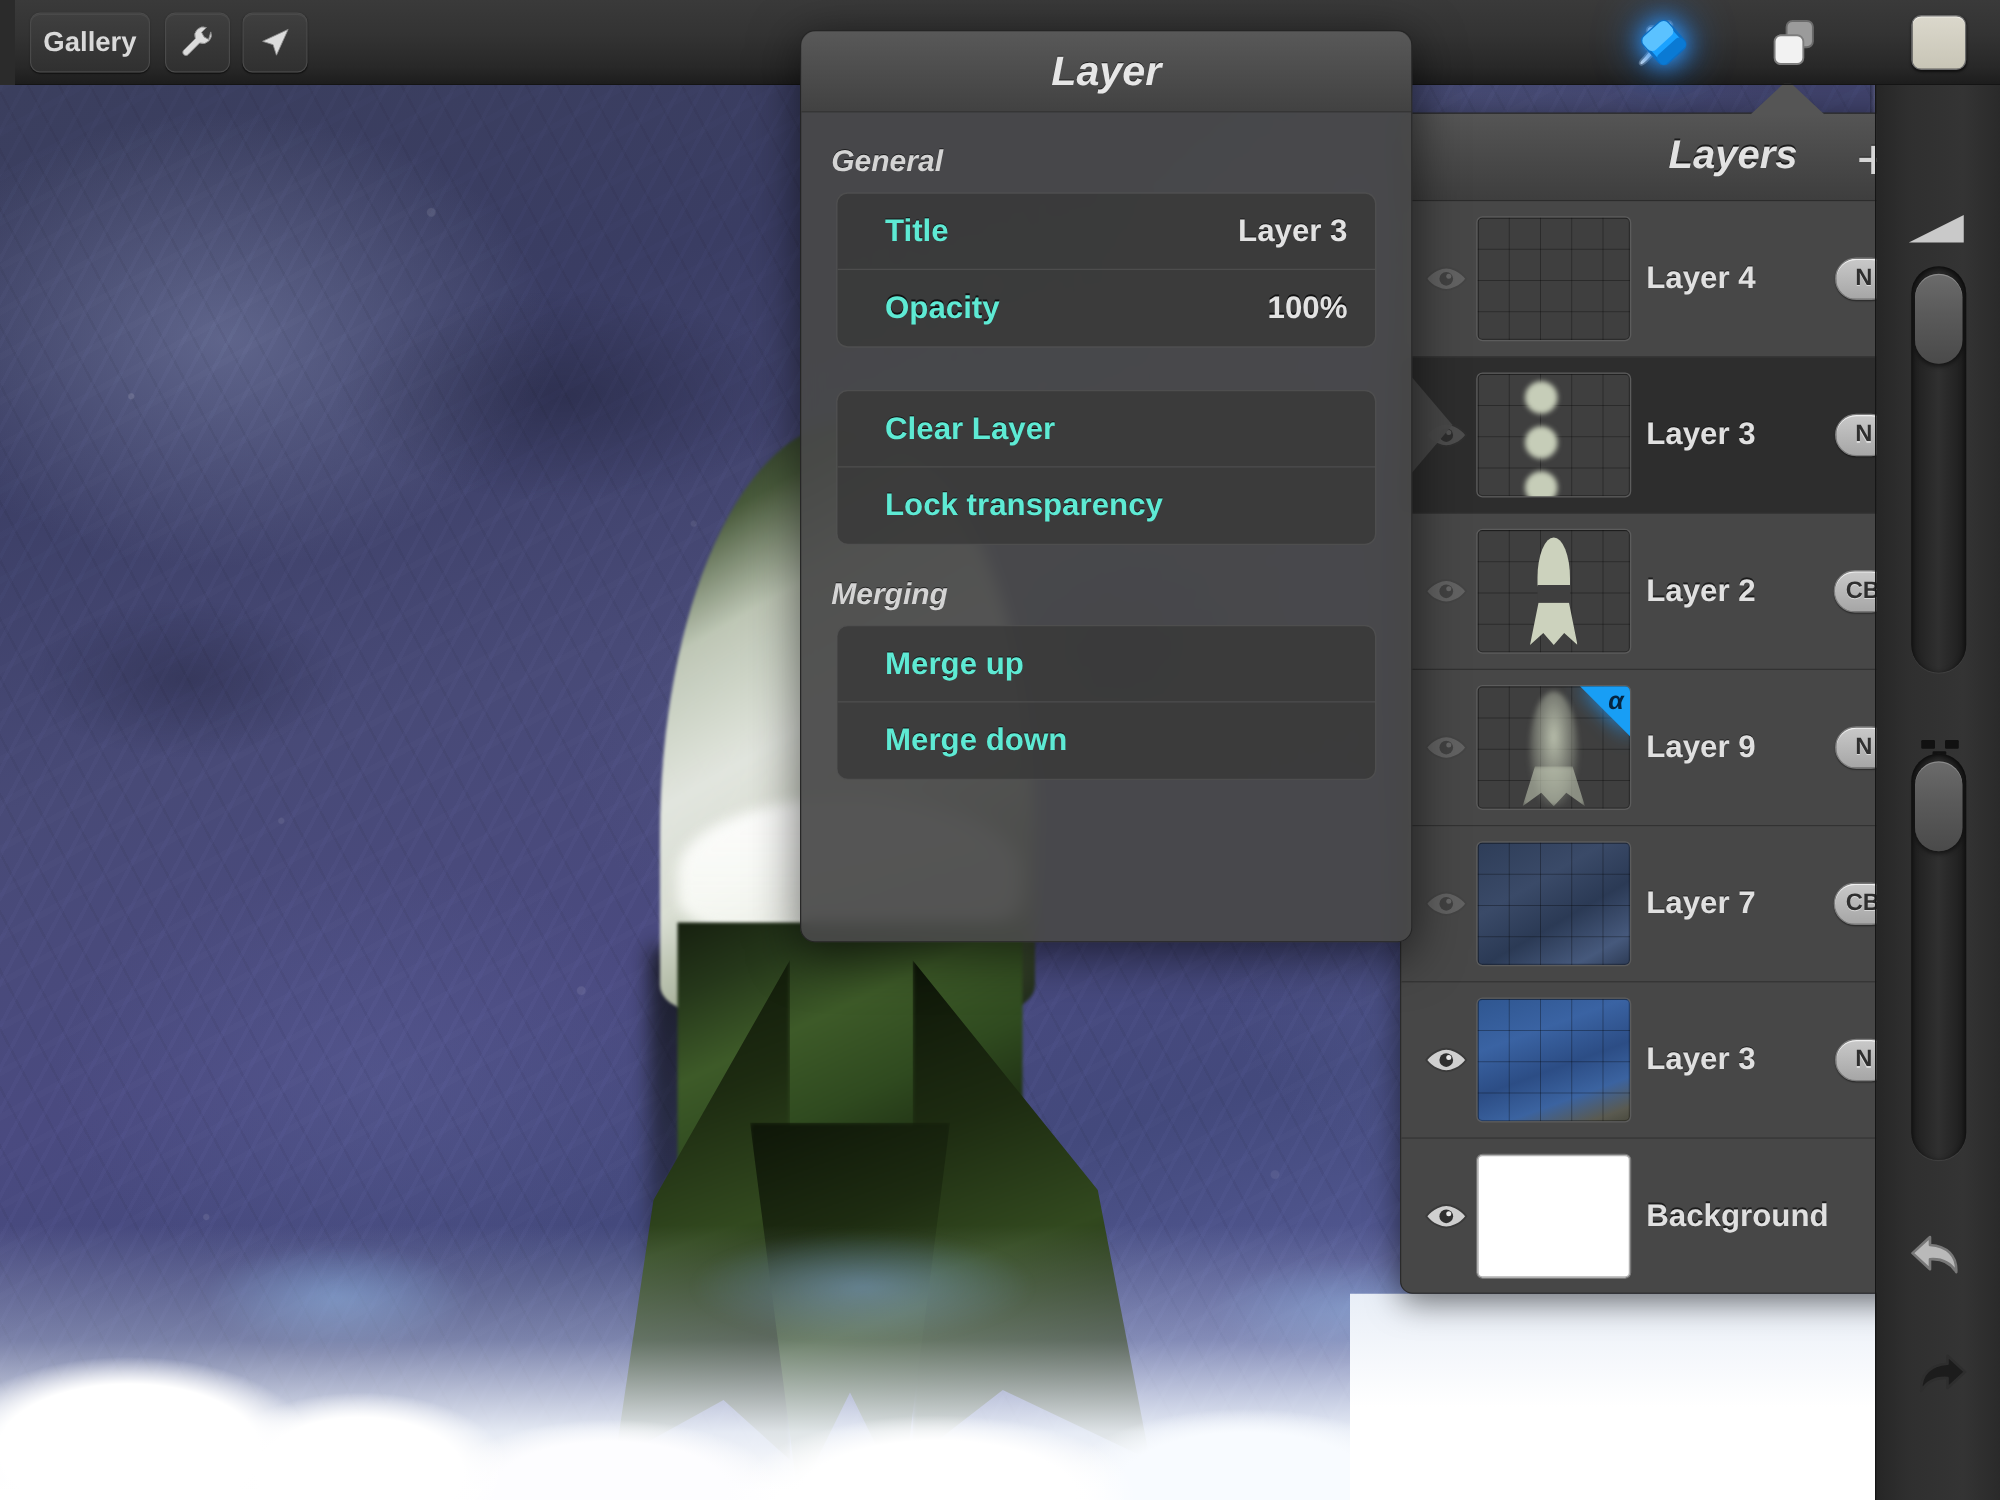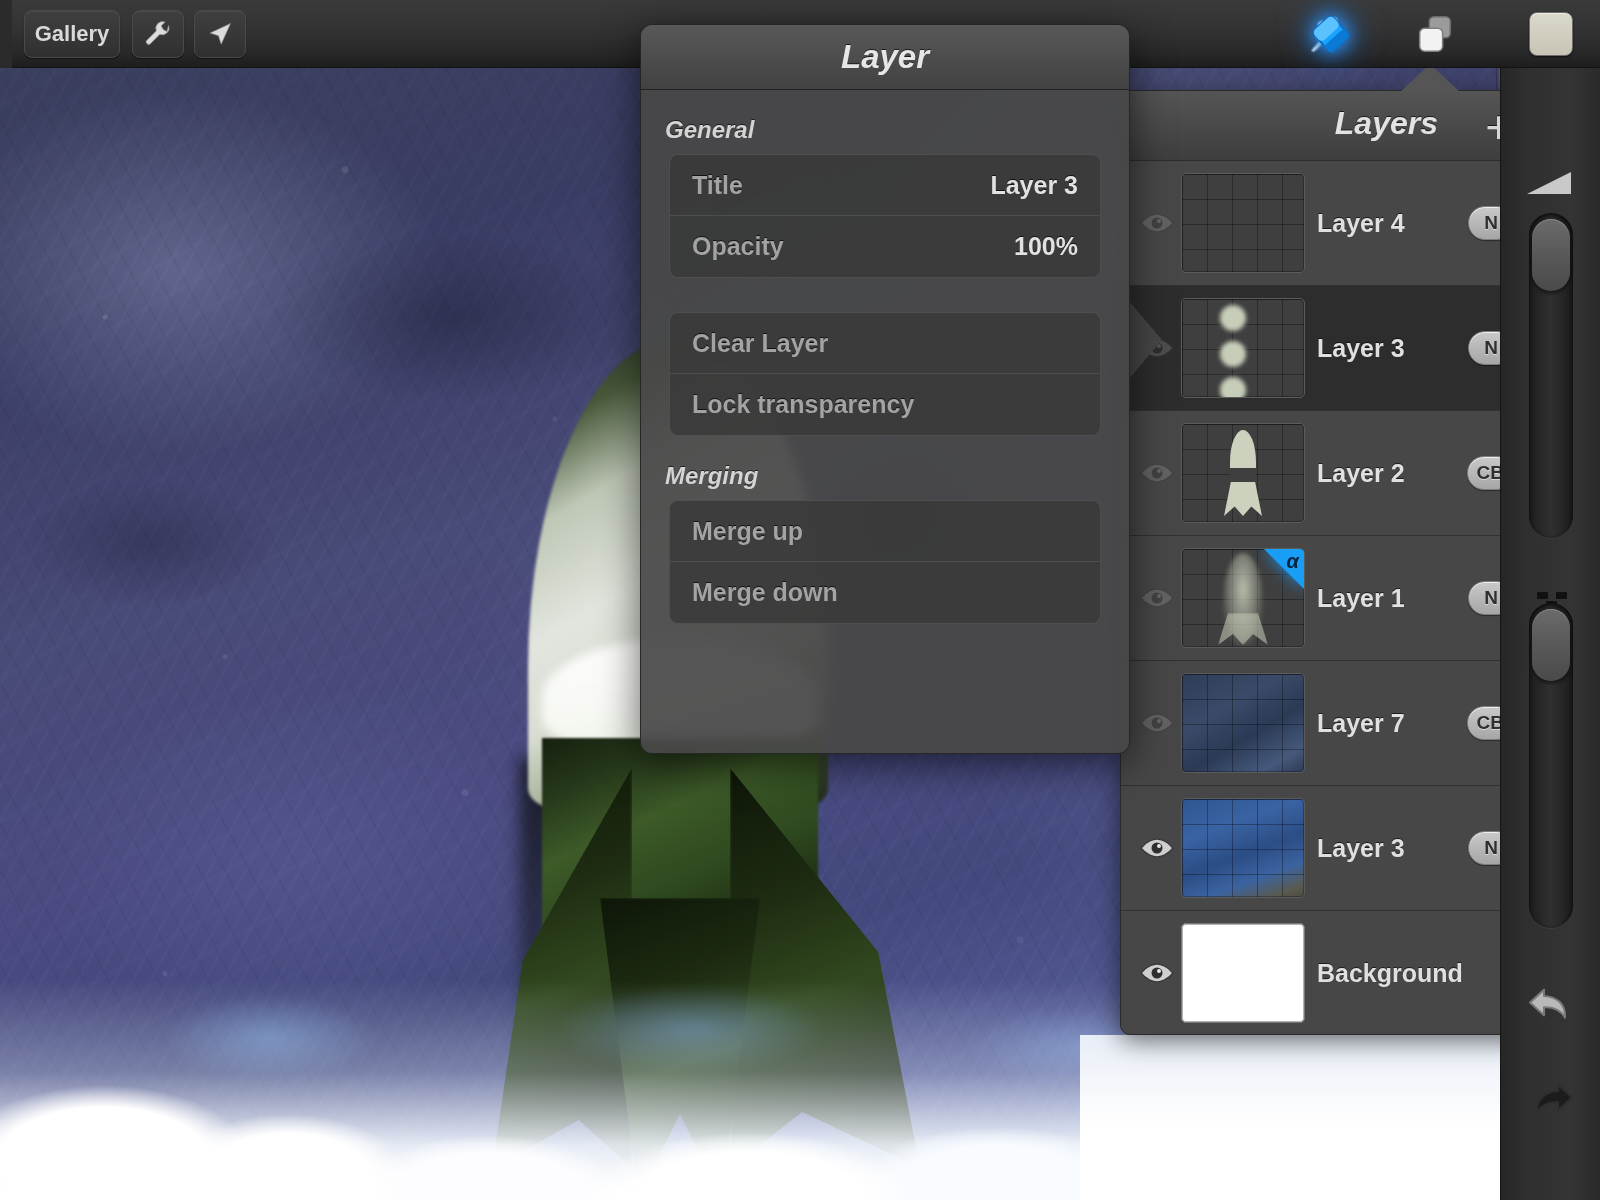--- a/index.html
+++ b/index.html
@@ -332,22 +332,23 @@
     overflow: hidden;
   }
   .pop-item {
     position: relative; height: 61px;
     display: flex; align-items: center;
     padding: 0 22px;
     border-bottom: 1px solid rgba(96,96,96,.5);
   }
   .pop-item:last-child { border-bottom: none; }
   .pop-label {
-    font-size: 25px; font-weight: bold; color: #a3a3a3;
+    font-size: 25px; font-weight: bold; color: #5eead4;
     text-shadow: 0 -1px 0 rgba(0,0,0,.7);
+    margin-left: 16px;
   }
   .pop-value {
     margin-left: auto;
     font-size: 25px; font-weight: bold; color: #e2e2e2;
     text-shadow: 0 -1px 0 rgba(0,0,0,.7);
   }
 
   
   .sidebar {
     position: absolute; right: 0; top: 68px; width: 100px; height: 1132px;
@@ -533,21 +534,21 @@
           <circle cx="18" cy="12" r="5.5" fill="#2f2f2f"></circle>
           <circle cx="20" cy="10" r="2" fill="#e8e8e8"></circle>
         </svg>
         <div class="thumb thumb-empty">
           <div class="grid"></div>
           <div class="rk-ghost"></div>
           <div class="rk-ghost-fin"></div>
           <div class="alpha-tri"></div>
           <div class="alpha-glyph">α</div>
         </div>
-        <div class="layer-name">Layer 1</div>
+        <div class="layer-name">Layer 9</div>
         <div class="mode-badge">N</div>
       </div>
 
       <div class="layer-row">
         <svg class="eye dim" viewBox="0 0 36 24">
           <path d="M2 12c5-7 13-9 16-9s11 2 16 9c-5 7-13 9-16 9S7 19 2 12z" fill="#cfcfcf" stroke="#3a3a3a" stroke-width="1.5"></path>
           <circle cx="18" cy="12" r="5.5" fill="#2f2f2f"></circle>
           <circle cx="20" cy="10" r="2" fill="#e8e8e8"></circle>
         </svg>
         <div class="thumb thumb-sky">

